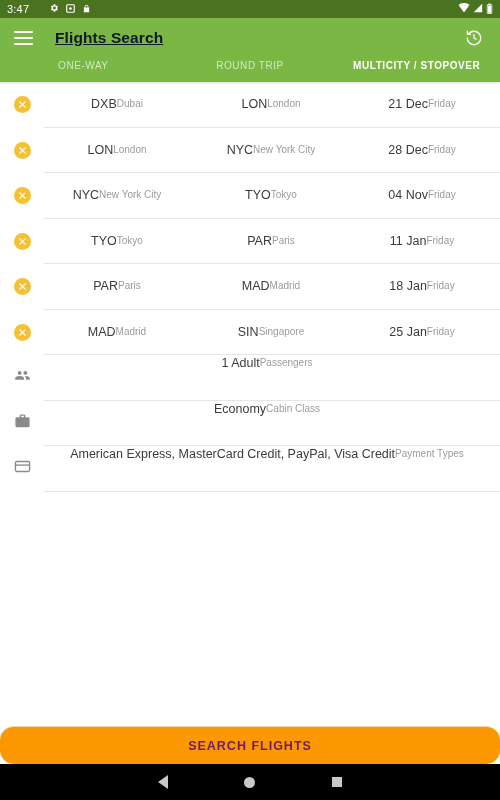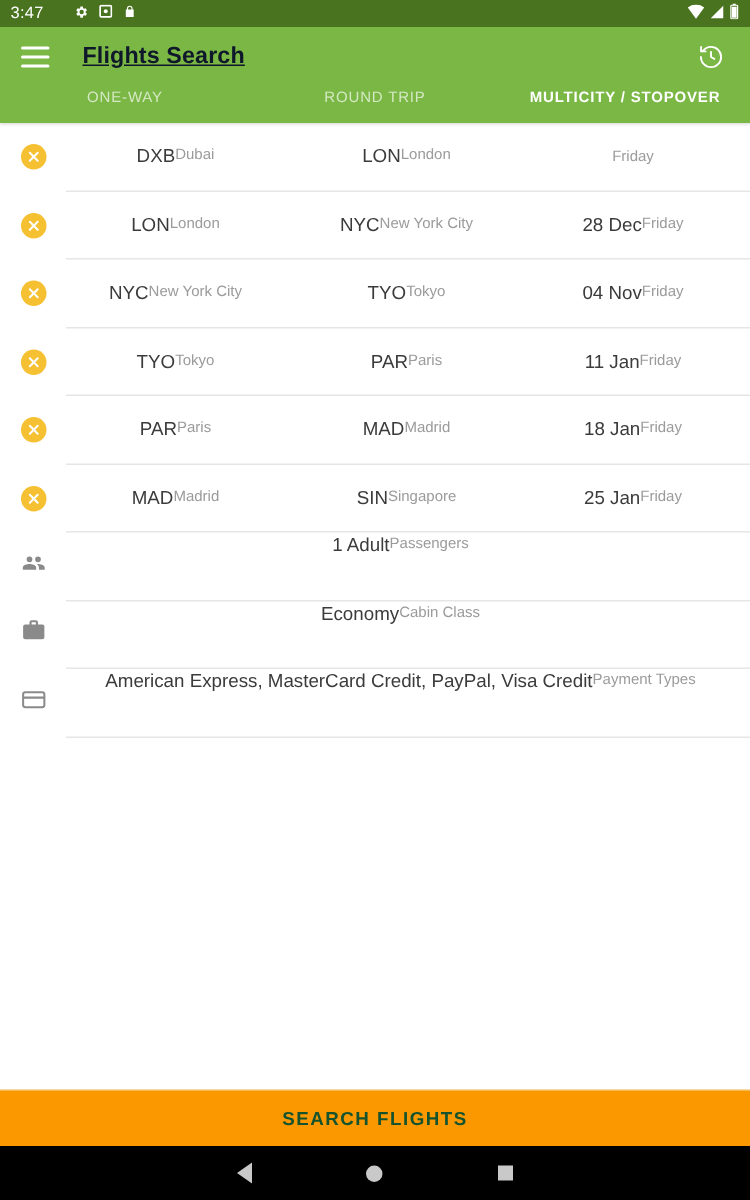--- a/index.html
+++ b/index.html
@@ -140,27 +140,28 @@
     padding-right:10px;
   }
   .opt-row:last-of-type .opt-body { border-bottom:1px solid #e6e6e6; }
   .opt-title { font-size:12.5px; color:#3b3b3b; line-height:16px; }
   .opt-sub { font-size:10px; color:#9b9b9b; line-height:14px; margin-top:1px; }
 
   
   .search-btn {
     flex:0 0 38px; height:38px;
     background:#fb9800;
-    color:#14532d;
+    color:#701a75;
     display:flex; align-items:center; justify-content:center;
     font-size:12.5px;
     font-weight:bold;
     letter-spacing:1px;
     cursor:pointer;
     border-top:1px solid #f2d9a8;
+    border-radius:14px;
   }
 
   
   .navbar {
     flex:0 0 36px; height:36px;
     background:#000000;
     display:flex; align-items:center; justify-content:space-around;
     padding:0 120px;
   }
   .nav-btn { width:22px; height:22px; display:flex; align-items:center; justify-content:center; cursor:pointer; }
@@ -256,20 +257,21 @@
       <div class="seg-body">
         <div class="col col-from">
           <span class="code">DXB</span>
           <span class="sub">Dubai</span>
         </div>
         <div class="col col-to">
           <span class="code">LON</span>
           <span class="sub">London</span>
         </div>
         <div class="col col-date">
+          <span class="code">21 Dec</span>
           <span class="sub">Friday</span>
         </div>
       </div>
     </div>
 
     <div class="seg-row">
       <div class="seg-icon-cell">
         <span class="close-circle">
           <svg width="9" height="9" viewBox="0 0 24 24" stroke="#ffffff" stroke-width="3.6" stroke-linecap="round">
               <line x1="5" y1="5" x2="19" y2="19"></line>

